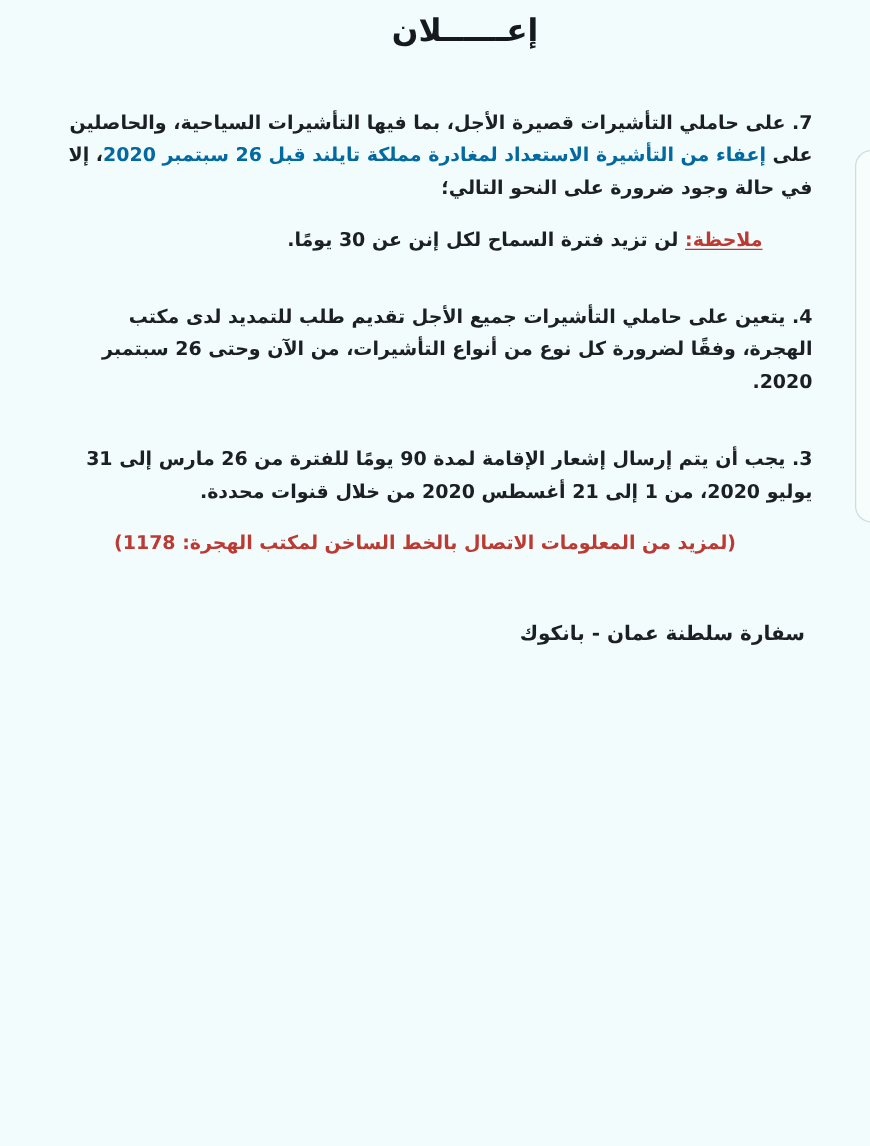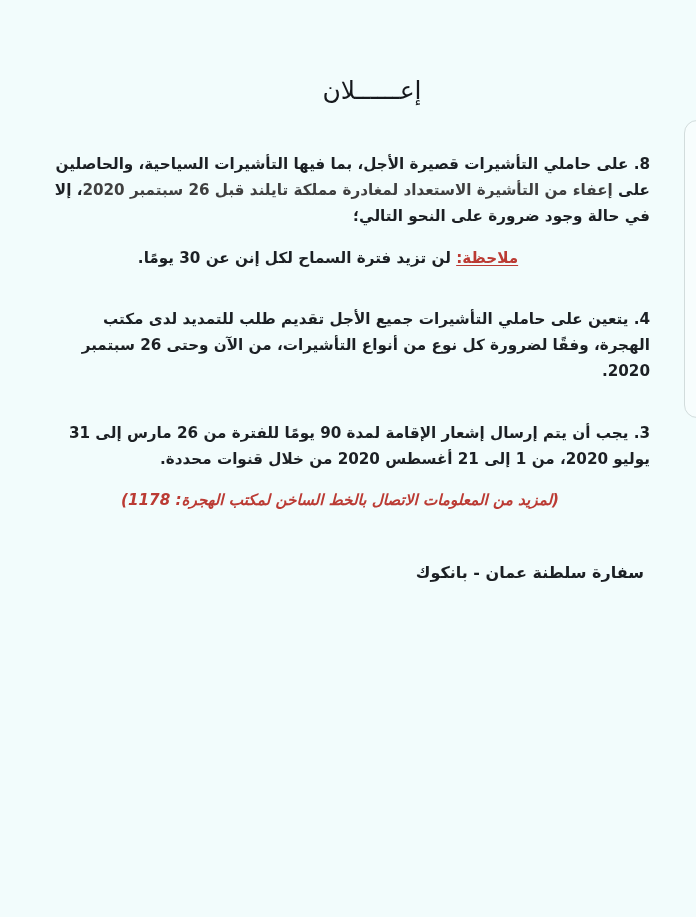--- a/index.html
+++ b/index.html
@@ -32,62 +32,61 @@
   .doc {
     position: relative;
     width: 696px;
     box-sizing: border-box;
     padding: 0 46px;
   }
 
   .title {
     text-align: center;
     font-size: 25px;
-    font-weight: 400;
+    font-weight: 700;
     letter-spacing: 0;
     color: #16191d;
-    margin: 0;
-    padding-top: 78px;
+    margin: 12px;
     padding-left: 48px;
     line-height: 1;
   }
 
   .block {
     font-size: 15.2px;
     font-weight: 700;
     line-height: 1.72;
     text-align: right;
     color: #1c2024;
   }
 
   .p1      { margin-top: 48px; }
   .sub     { margin-top: 16px; padding-left: 16px; padding-right: 26px; }
   .sub2    { margin-top: 7px;  padding-left: 6px;  padding-right: 26px; }
-  .note    { margin-top: 16px; text-align: center; padding-right: 40px; }
+  .note    { margin-top: 16px; text-align: right; padding-right: 40px; }
   .p2      { margin-top: 34px; }
   .starred { margin-top: 24px; color: #bb3b34; padding-right: 36px; padding-left: 20px; }
   .p3      { margin-top: 36px; }
-  .hotline { text-align: center; color: #bb3b34; padding-right: 16px; font-style: italic; }
+  .hotline { text-align: center; color: #bb3b34; padding-right: 16px; }
   .sign    { margin-top: 45px; text-align: right; font-size: 16px; padding-right: 6px; }
 
-  .red { color: #404040; }
+  .red { color: #0369a1; }
   .u   { text-underline-offset: 2px; text-decoration-thickness: 1.3px; }
   .u-red { color: #bb3b34; text-decoration: underline; text-underline-offset: 2px; text-decoration-thickness: 1.3px; }
 </style>
 </head>
 <body>
 
 <div class="side-panel"></div>
 
 <div class="doc">
 
   <h1 class="title">إعــــــلان</h1>
 
   <p class="block p1">
-    <span>8. على </span><span class="u">حاملي التأشيرات قصيرة الأجل</span><span>، بما فيها التأشيرات السياحية، والحاصلين على </span><span class="red">إعفاء من التأشيرة الاستعداد لمغادرة مملكة تايلند قبل 26 سبتمبر 2020</span><span>، إلا في حالة وجود ضرورة على النحو التالي؛</span>
+    <span>7. على </span><span class="u">حاملي التأشيرات قصيرة الأجل</span><span>، بما فيها التأشيرات السياحية، والحاصلين على </span><span class="red">إعفاء من التأشيرة الاستعداد لمغادرة مملكة تايلند قبل 26 سبتمبر 2020</span><span>، إلا في حالة وجود ضرورة على النحو التالي؛</span>
   </p>
 
 
 
   <p class="block note">
     <span class="u-red">ملاحظة:</span><span> لن تزيد فترة السماح لكل إنن عن 30 يومًا.</span>
   </p>
 
   <p class="block p2">
     <span>4. يتعين على </span><span class="u">حاملي التأشيرات جميع الأجل</span><span> تقديم طلب للتمديد لدى مكتب الهجرة، وفقًا لضرورة كل نوع من أنواع التأشيرات، من الآن وحتى 26 سبتمبر 2020.</span>

